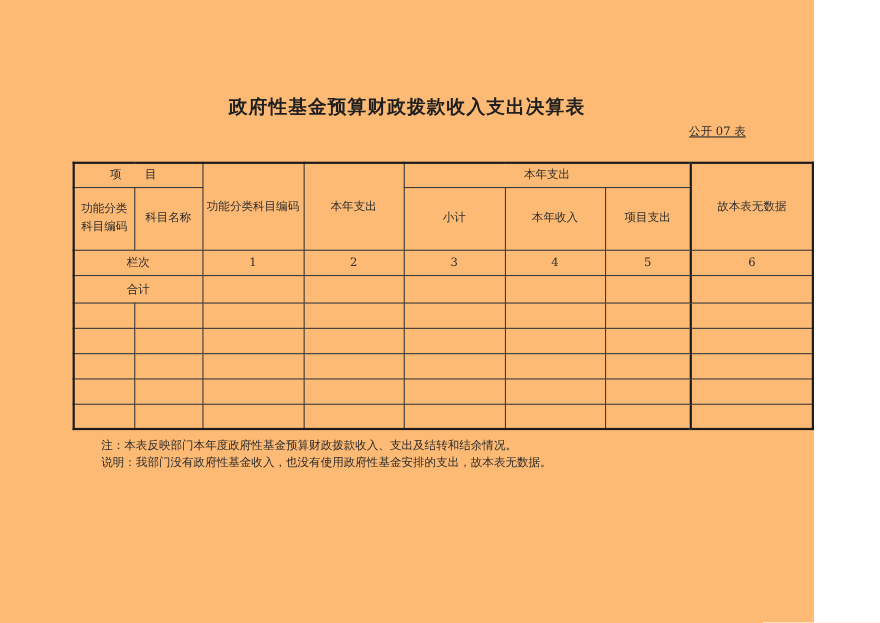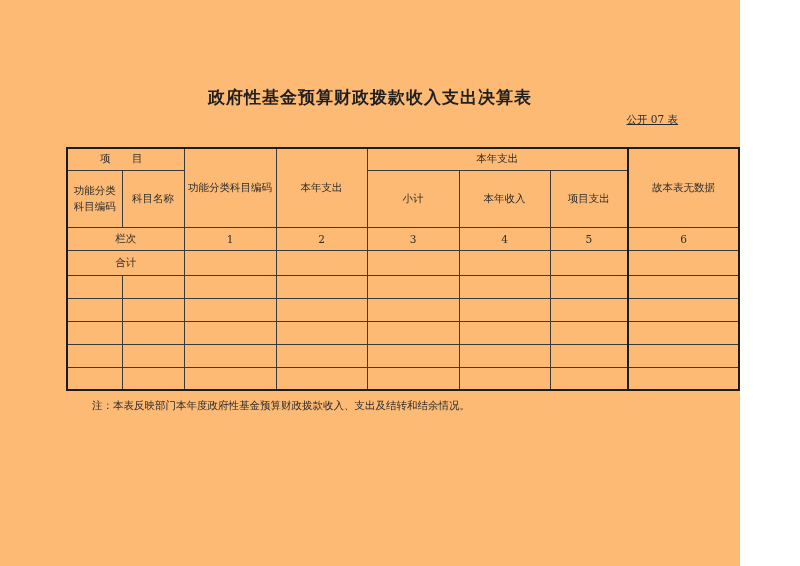--- a/index.html
+++ b/index.html
@@ -189,16 +189,17 @@
         <td></td>
           <td></td>
         <td></td>
           <td class="col8"></td>
       </tr>
     </tbody>
   </table>
 
   <div class="notes">
     <div>注：本表反映部门本年度政府性基金预算财政拨款收入、支出及结转和结余情况。</div>
+    <div>说明：我部门没有政府性基金收入，也没有使用政府性基金安排的支出，故本表无数据。</div>
   </div>
 
 
 </div>
 
 </body></html>

